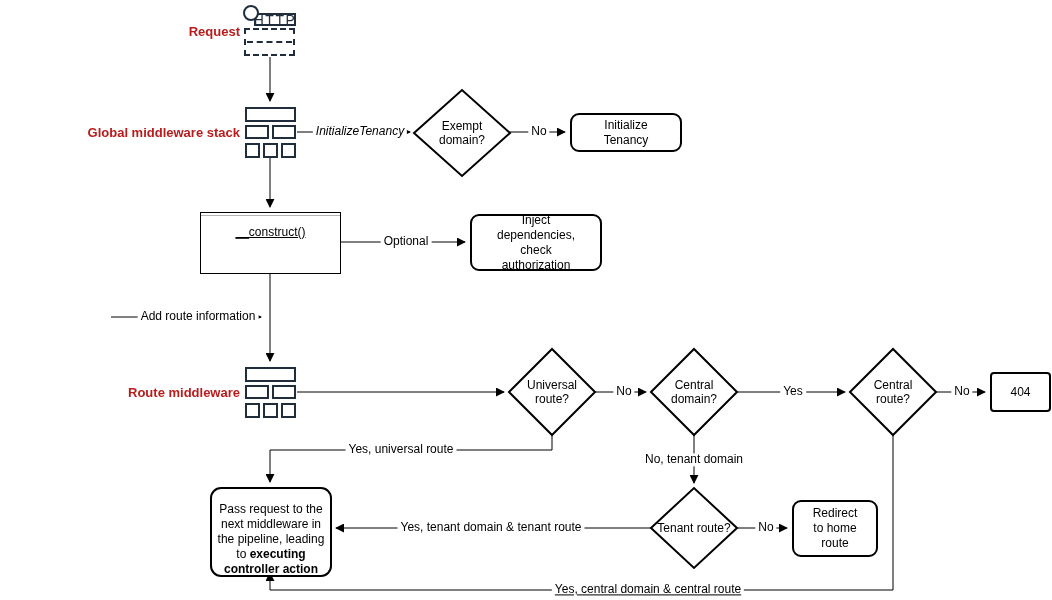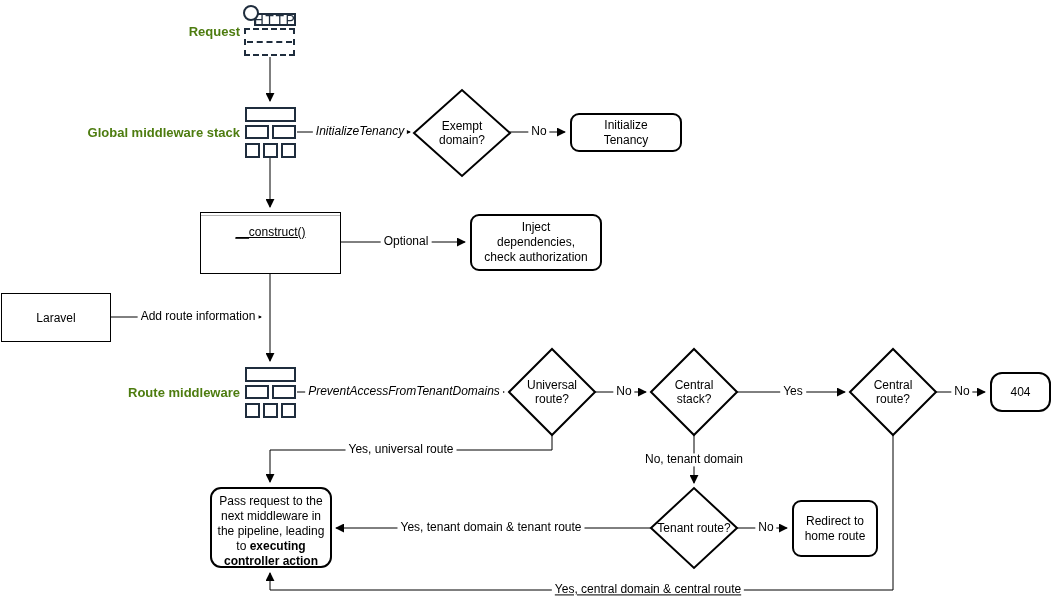--- a/index.html
+++ b/index.html
@@ -3,29 +3,29 @@
 <meta charset="utf-8">
 <style>
   html,body{margin:0;padding:0;background:#fff;}
   body{font-family:"Liberation Sans",sans-serif;color:#000;}
   .canvas{position:relative;width:1052px;height:600px;background:#fff;overflow:hidden;}
   .wires{position:absolute;left:0;top:0;z-index:1;}
 
   
   .rbox{position:absolute;z-index:3;background:#fff;border:2px solid #000;border-radius:9px;
         display:flex;align-items:center;justify-content:center;text-align:center;
-        font-size:12px;line-height:1.25;box-sizing:border-box;padding:2px 9px;}
+        font-size:12px;line-height:1.25;box-sizing:border-box;padding:2px 16px;}
   .sbox{position:absolute;z-index:3;background:#fff;border:1px solid #000;box-sizing:border-box;
         font-size:12px;}
   .dlabel{position:absolute;z-index:3;display:flex;align-items:center;justify-content:center;
         text-align:center;font-size:12px;line-height:1.2;}
   .elabel{position:absolute;z-index:4;transform:translate(-50%,-50%);background:#fff;
         font-size:12px;line-height:1.1;padding:0 3px;white-space:nowrap;}
   .italic{font-style:italic;}
-  .stage-label{position:absolute;z-index:3;font-weight:bold;font-size:13px;color:#4d7c0f;
+  .stage-label{position:absolute;z-index:3;font-weight:bold;font-size:13px;color:#b91c1c;
         text-align:right;white-space:nowrap;}
 
   
   .ctrl{left:200px;top:212px;width:141px;height:62px;}
   .ctrl-title{height:23px;display:flex;align-items:center;justify-content:center;
         font-weight:bold;border-bottom:1px solid #000;}
   .ctrl-grayline{height:2px;border-bottom:1px solid #b3b3b3;}
   .ctrl-member{flex:1;display:flex;align-items:center;justify-content:center;height:32px;text-decoration:underline;}
 
   
@@ -120,41 +120,39 @@
 
   <div class="rbox" style="left:570px;top:113px;width:112px;height:39px;">Initialize Tenancy</div>
 
   <div class="sbox ctrl">
     <div class="ctrl-grayline"></div>
     <div class="ctrl-member">__construct()</div>
   </div>
 
   <div class="rbox" style="left:470px;top:214px;width:132px;height:57px;">Inject dependencies, check authorization</div>
 
-  <div class="sbox" style="left:1px;top:293px;width:110px;height:49px;display:flex;align-items:center;justify-content:center;">Laravel</div>
 
-  <div class="rbox" style="left:990px;top:372px;width:61px;height:40px;border-radius:12px;">404</div>
+  <div class="rbox" style="left:990px;top:372px;width:61px;height:40px;border-radius:4px;">404</div>
 
   <div class="rbox" style="left:792px;top:500px;width:86px;height:57px;">Redirect to home route</div>
 
-  <div class="rbox" style="left:210px;top:487px;width:122px;height:81px;border-radius:11px;display:block;padding:5px 3px;">
+  <div class="rbox" style="left:210px;top:487px;width:122px;height:90px;border-radius:11px;display:block;padding:13px 3px;">
     <span>Pass request to the next middleware in the pipeline, leading to </span><strong>executing controller action</strong>
   </div>
 
   <div class="dlabel" style="left:427px;top:113px;width:70px;height:40px;">Exempt domain?</div>
   <div class="dlabel" style="left:515px;top:372px;width:74px;height:40px;">Universal route?</div>
-  <div class="dlabel" style="left:657px;top:372px;width:74px;height:40px;">Central stack?</div>
+  <div class="dlabel" style="left:657px;top:372px;width:74px;height:40px;">Central domain?</div>
   <div class="dlabel" style="left:856px;top:372px;width:74px;height:40px;">Central route?</div>
   <div class="dlabel" style="left:657px;top:508px;width:74px;height:40px;">Tenant route?</div>
 
   <span class="elabel italic" style="left:360px;top:132px;">InitializeTenancy</span>
   <span class="elabel" style="left:539px;top:132px;">No</span>
   <span class="elabel" style="left:406px;top:242px;">Optional</span>
   <span class="elabel" style="left:198px;top:317px;">Add route information</span>
-  <span class="elabel italic" style="left:404px;top:392px;">PreventAccessFromTenantDomains</span>
   <span class="elabel" style="left:624px;top:392px;">No</span>
   <span class="elabel" style="left:793px;top:392px;">Yes</span>
   <span class="elabel" style="left:962px;top:392px;">No</span>
   <span class="elabel" style="left:401px;top:450px;">Yes, universal route</span>
   <span class="elabel" style="left:694px;top:460px;">No, tenant domain</span>
   <span class="elabel" style="left:766px;top:528px;">No</span>
   <span class="elabel" style="left:491px;top:528px;">Yes, tenant domain &amp; tenant route</span>
   <span class="elabel" style="left:648px;top:590px;text-decoration:underline;">Yes, central domain &amp; central route</span>
 
 </div>

